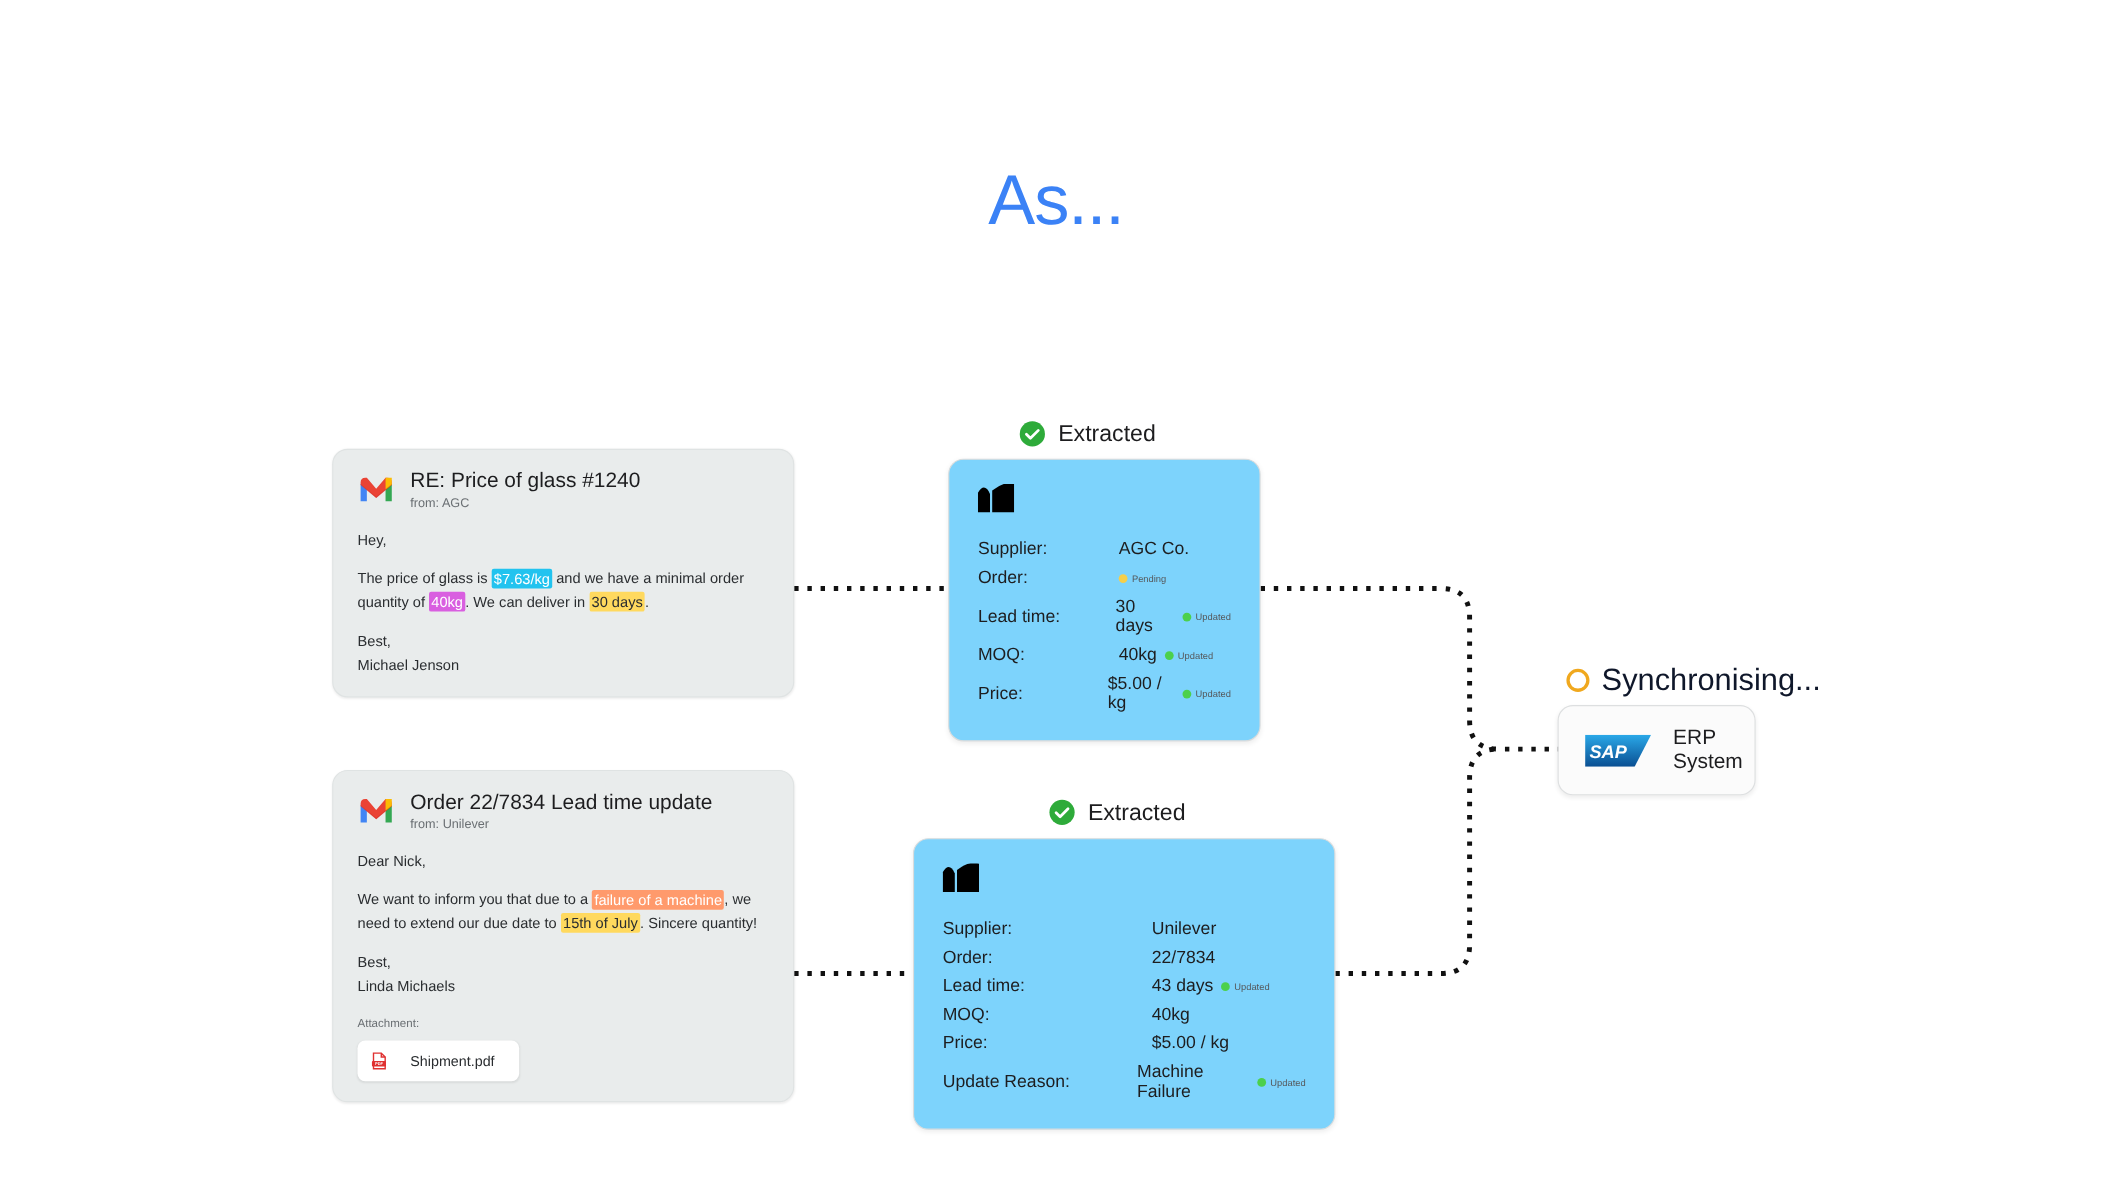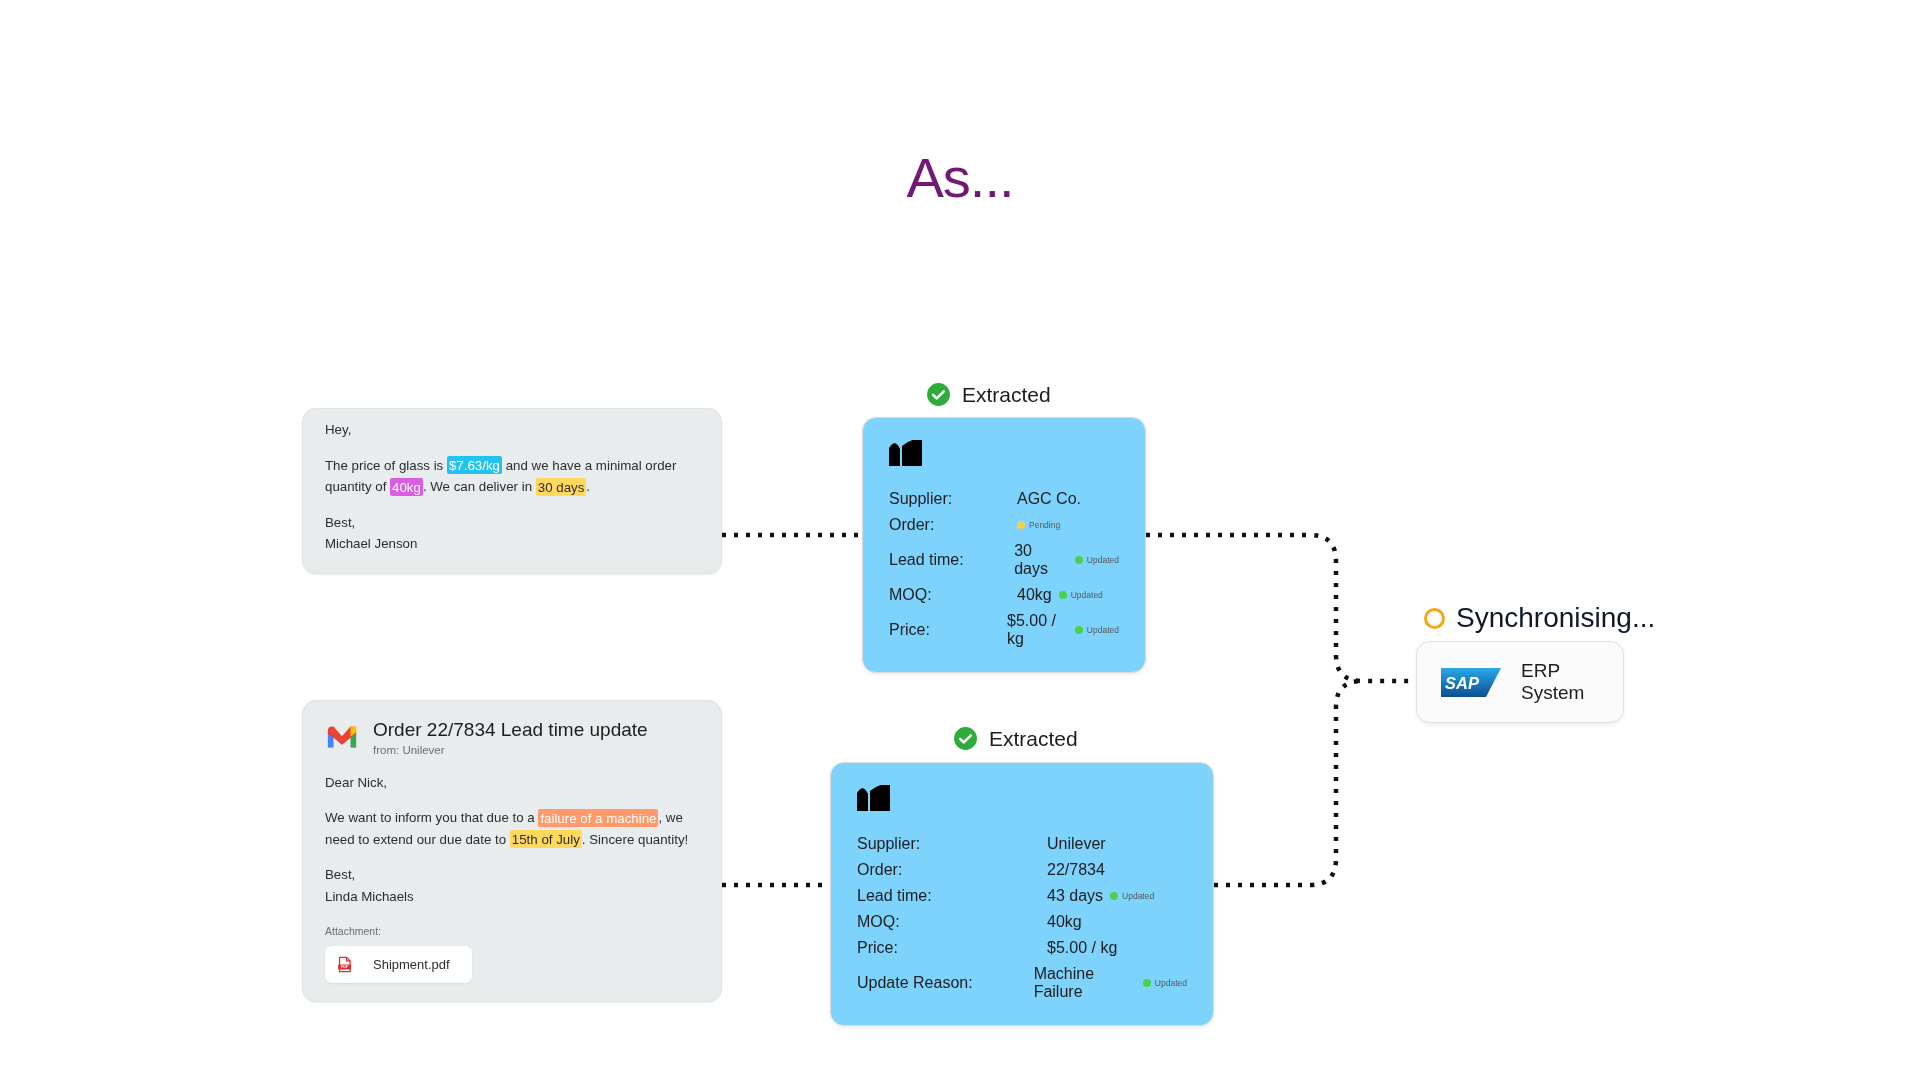--- a/index.html
+++ b/index.html
@@ -8,21 +8,21 @@
     background: #ffffff;
     font-family: "Liberation Sans", sans-serif;
     overflow: hidden;
   }
   #stage { position: relative; width: 1920px; height: 1080px; }
 
   
   .page-title {
     position: absolute; left: 0; top: 150px; width: 1920px;
     text-align: center;
-    font-size: 56px; font-weight: 400; color: #701a75;
+    font-size: 64px; font-weight: 400; color: #3b82f6;
     letter-spacing: -1px; line-height: 1;
   }
 
   
   .email-card {
     position: absolute;
     background: #e9ecec;
     border: 1px solid #dfe3e3;
     border-radius: 14px;
     box-shadow: 0 1px 2px rgba(0,0,0,0.07);
@@ -115,20 +115,33 @@
 
       <path d="M 722 885 L 830 885"></path>
 
       <path d="M 1146 535 L 1310 535 Q 1336 535 1336 561 L 1336 655 Q 1336 681 1362 681 L 1424 681"></path>
 
       <path d="M 1214 885 L 1310 885 Q 1336 885 1336 859 L 1336 707 Q 1336 681 1362 681"></path>
     </g>
   </svg>
 
   <div class="email-card" style="left:302px; top:408px; width:420px;">
+    <div class="email-head">
+      <svg class="gmail-icon" viewBox="0 0 48 36">
+        <path d="M4 33 L4 11 L12 11 L12 33 Z" fill="#4285f4"></path>
+        <path d="M36 33 L36 11 L44 11 L44 33 Z" fill="#34a853"></path>
+        <path d="M4 9 Q4 3 10 3 L12 3 L24 17 L36 3 L38 3 Q44 3 44 9 L44 12 L24 29 L4 12 Z" fill="#ea4335"></path>
+        <path d="M36 3 L44 3 Q44 3 44 9 L44 12 L36 18 Z" fill="#fbbc04"></path>
+        <path d="M4 11 L24 27 L44 11 L44 13 L24 29 L4 13 Z" fill="#c5221f" opacity="0.25"></path>
+      </svg>
+      <div class="email-head-text">
+        <div class="email-subject">RE: Price of glass #1240</div>
+        <div class="email-from">from: AGC</div>
+      </div>
+    </div>
     <div class="email-body">
       <p>Hey,</p>
       <p><span>The price of glass is </span><mark class="hl-cyan">$7.63/kg</mark><span> and we have a minimal order quantity of </span><mark class="hl-purple">40kg</mark><span>. We can deliver in </span><mark class="hl-yellow">30 days</mark><span>.</span></p>
       <p class="sig">
         <span>Best,</span><br>
         <span>Michael Jenson</span>
       </p>
     </div>
   </div>
 
@@ -285,21 +298,21 @@
         </span>
       </span>
     </div>
   </div>
 
   <div class="sync-head" style="left:1424px; top:602px;">
     <div class="spinner-ring"></div>
     <span class="sync-label">Synchronising...</span>
   </div>
 
-  <div class="erp-card" style="left:1416px; top:641px; width:208px;">
+  <div class="erp-card" style="left:1416px; top:641px; width:180px;">
     <svg class="sap-logo" viewBox="0 0 120 58">
       <defs>
         <linearGradient id="sapgrad" x1="0" y1="1" x2="0" y2="0">
           <stop offset="0%" stop-color="#0a4f92"></stop>
           <stop offset="100%" stop-color="#2aa8e8"></stop>
         </linearGradient>
       </defs>
       <path d="M0 0 H120 L90 58 H0 Z" fill="url(#sapgrad)"></path>
       <text x="8" y="42" font-size="33" font-family="Liberation Sans, sans-serif" font-weight="bold" font-style="italic" fill="#ffffff">SAP</text>
     </svg>

